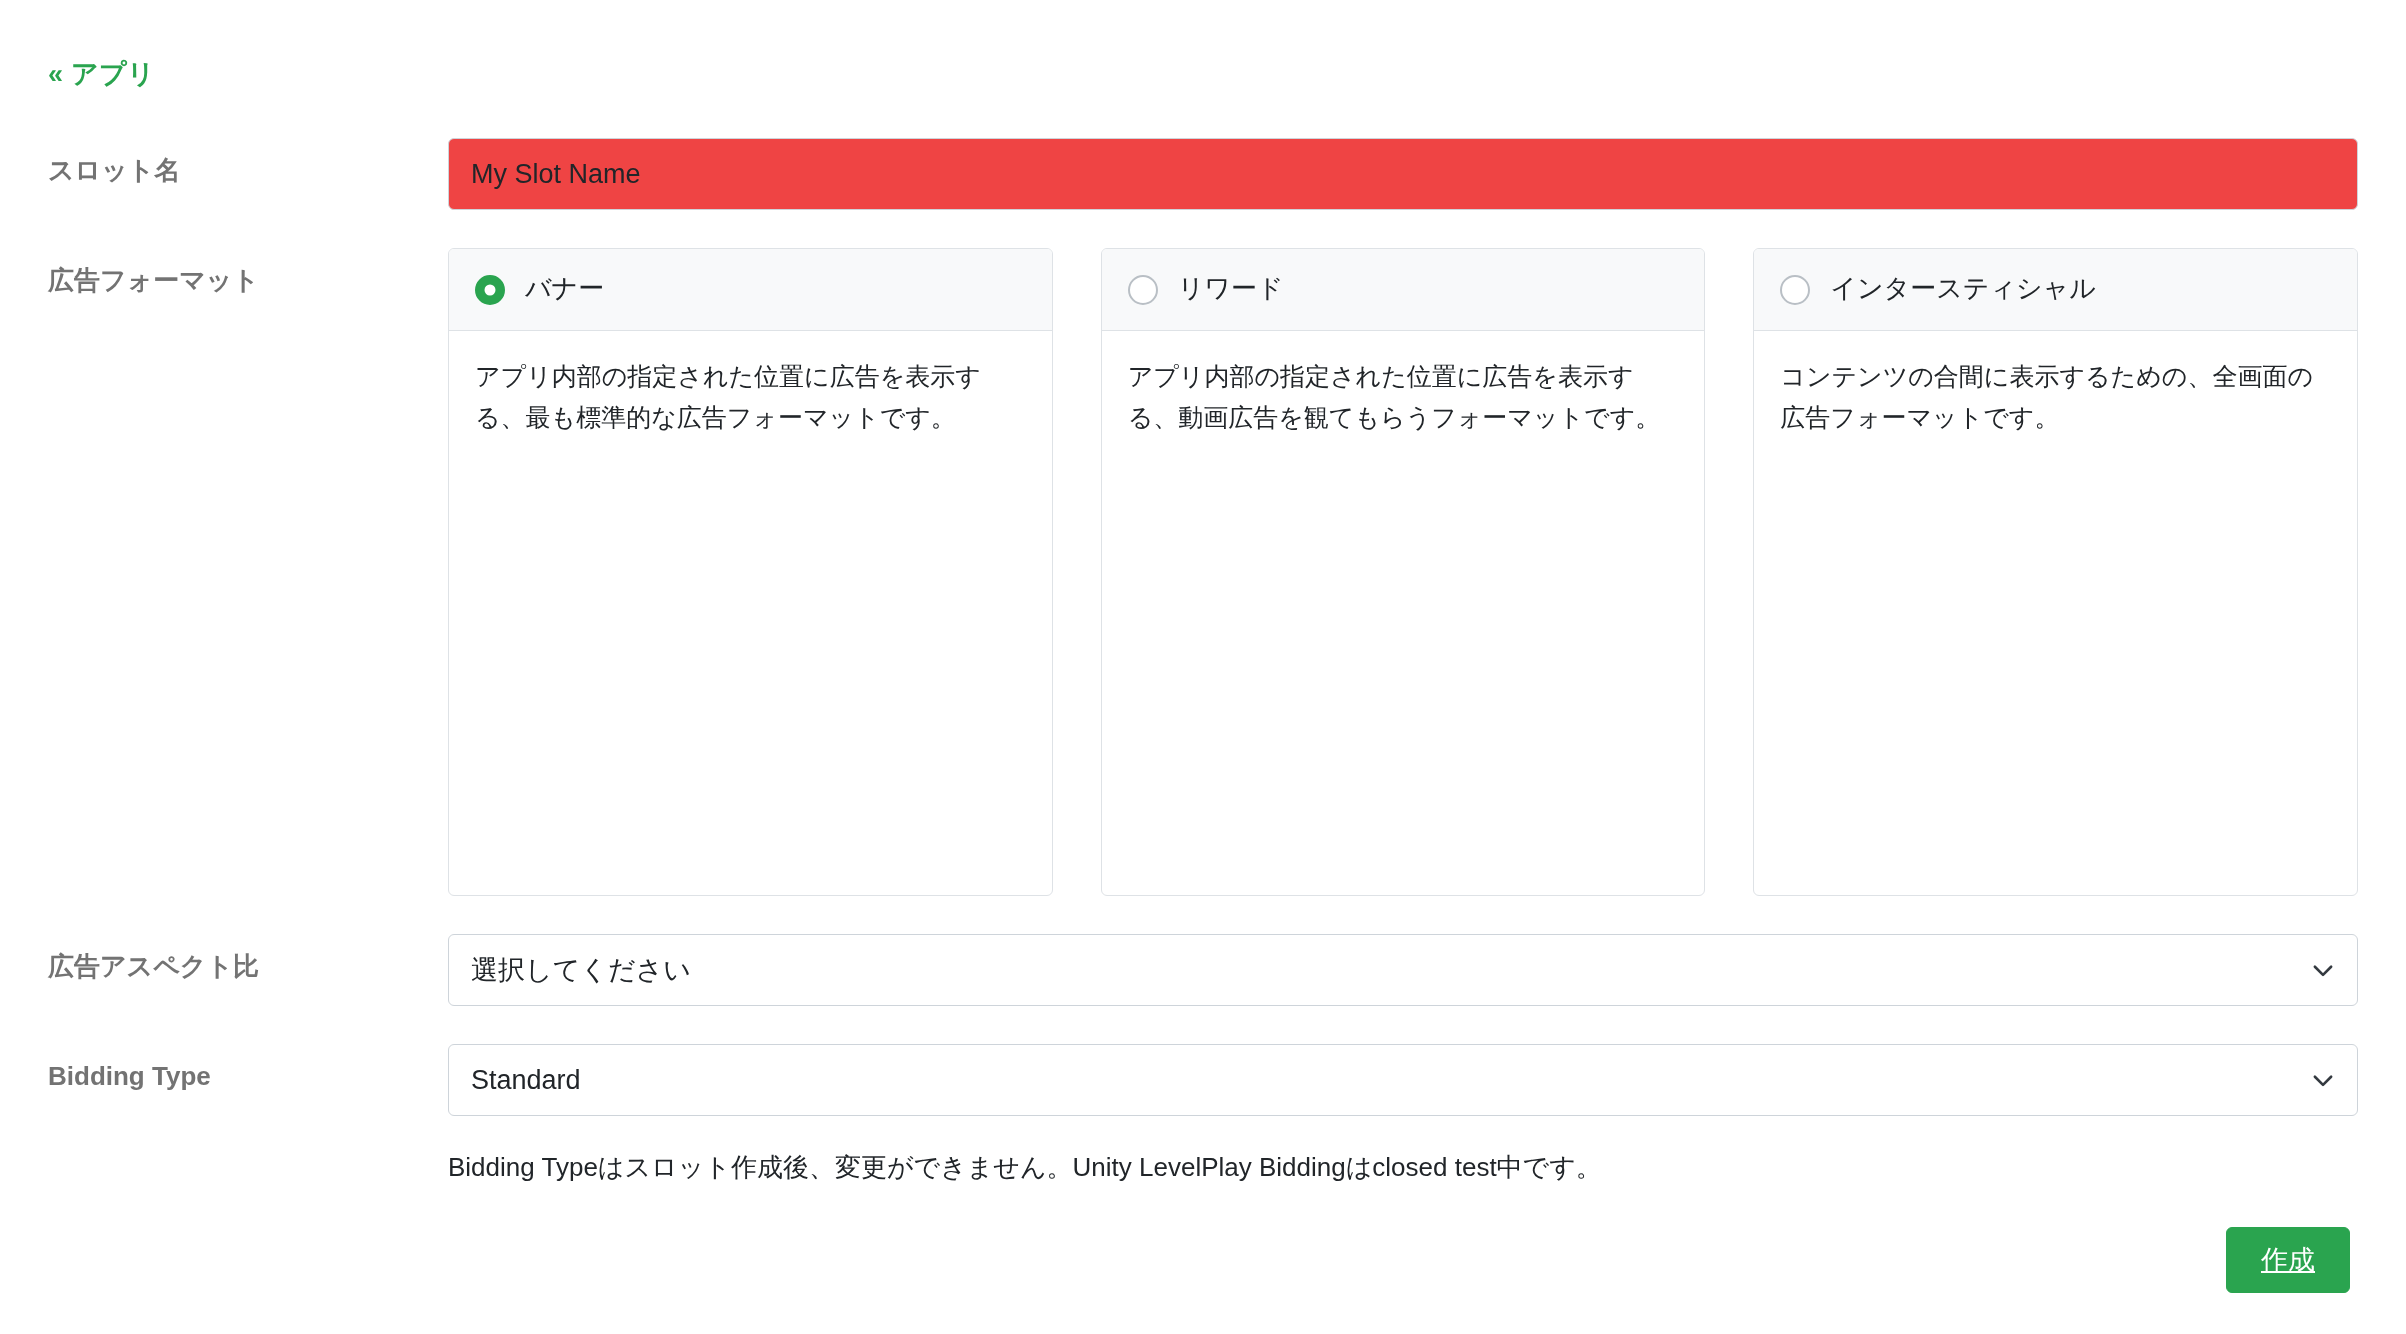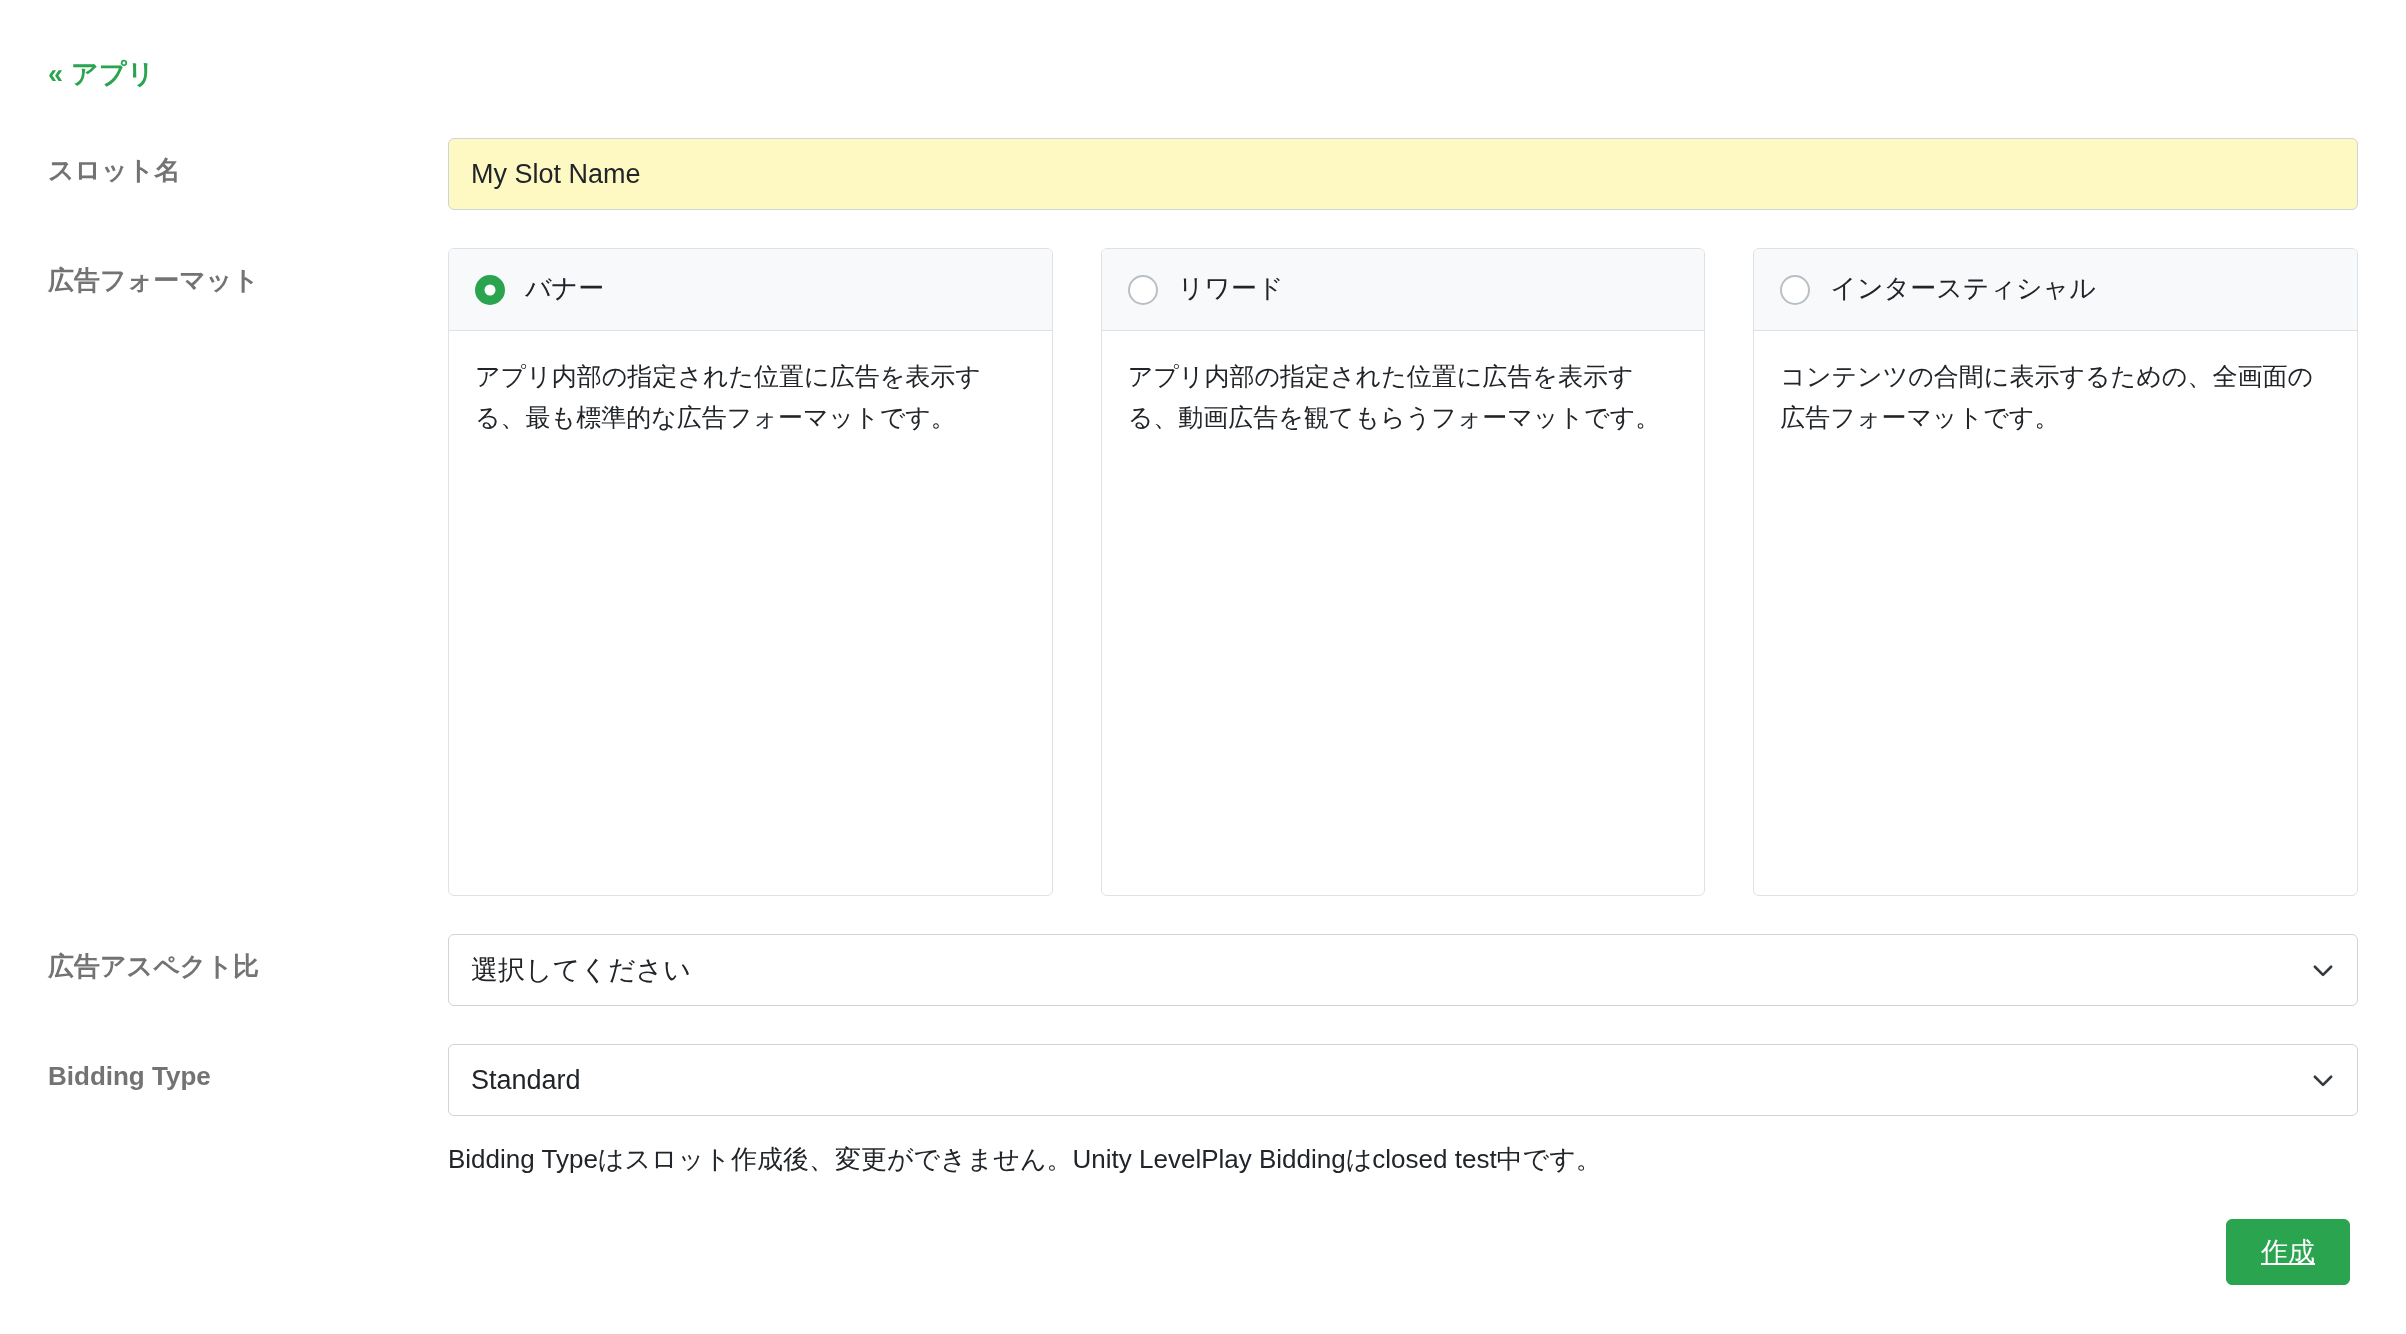--- a/index.html
+++ b/index.html
@@ -49,21 +49,21 @@
 
   .text-input {
     width: 100%;
     height: 72px;
     border: 1px solid #ced4da;
     border-radius: 6px;
     padding: 0 22px;
     font-size: 27px;
     font-family: inherit;
     color: #212529;
-    background: #fef9c3;
+    background: #ef4444;
     outline: none;
   }
 
   .row-slot-name { margin-bottom: 38px; }
 
   
   .format-cards {
     display: flex;
     gap: 48px;
   }
@@ -156,21 +156,21 @@
     pointer-events: none;
     display: flex;
     align-items: center;
   }
   .row-aspect { margin-bottom: 38px; }
   .row-bidding { margin-bottom: 0; }
 
   .helper-text {
     font-size: 26px;
     color: #212529;
-    margin-top: 24px;
+    margin-top: 32px;
     line-height: 1.5;
   }
 
   .actions {
     display: flex;
     justify-content: flex-end;
     margin-top: 40px;
     padding-right: 8px;
   }
   .btn-primary {

